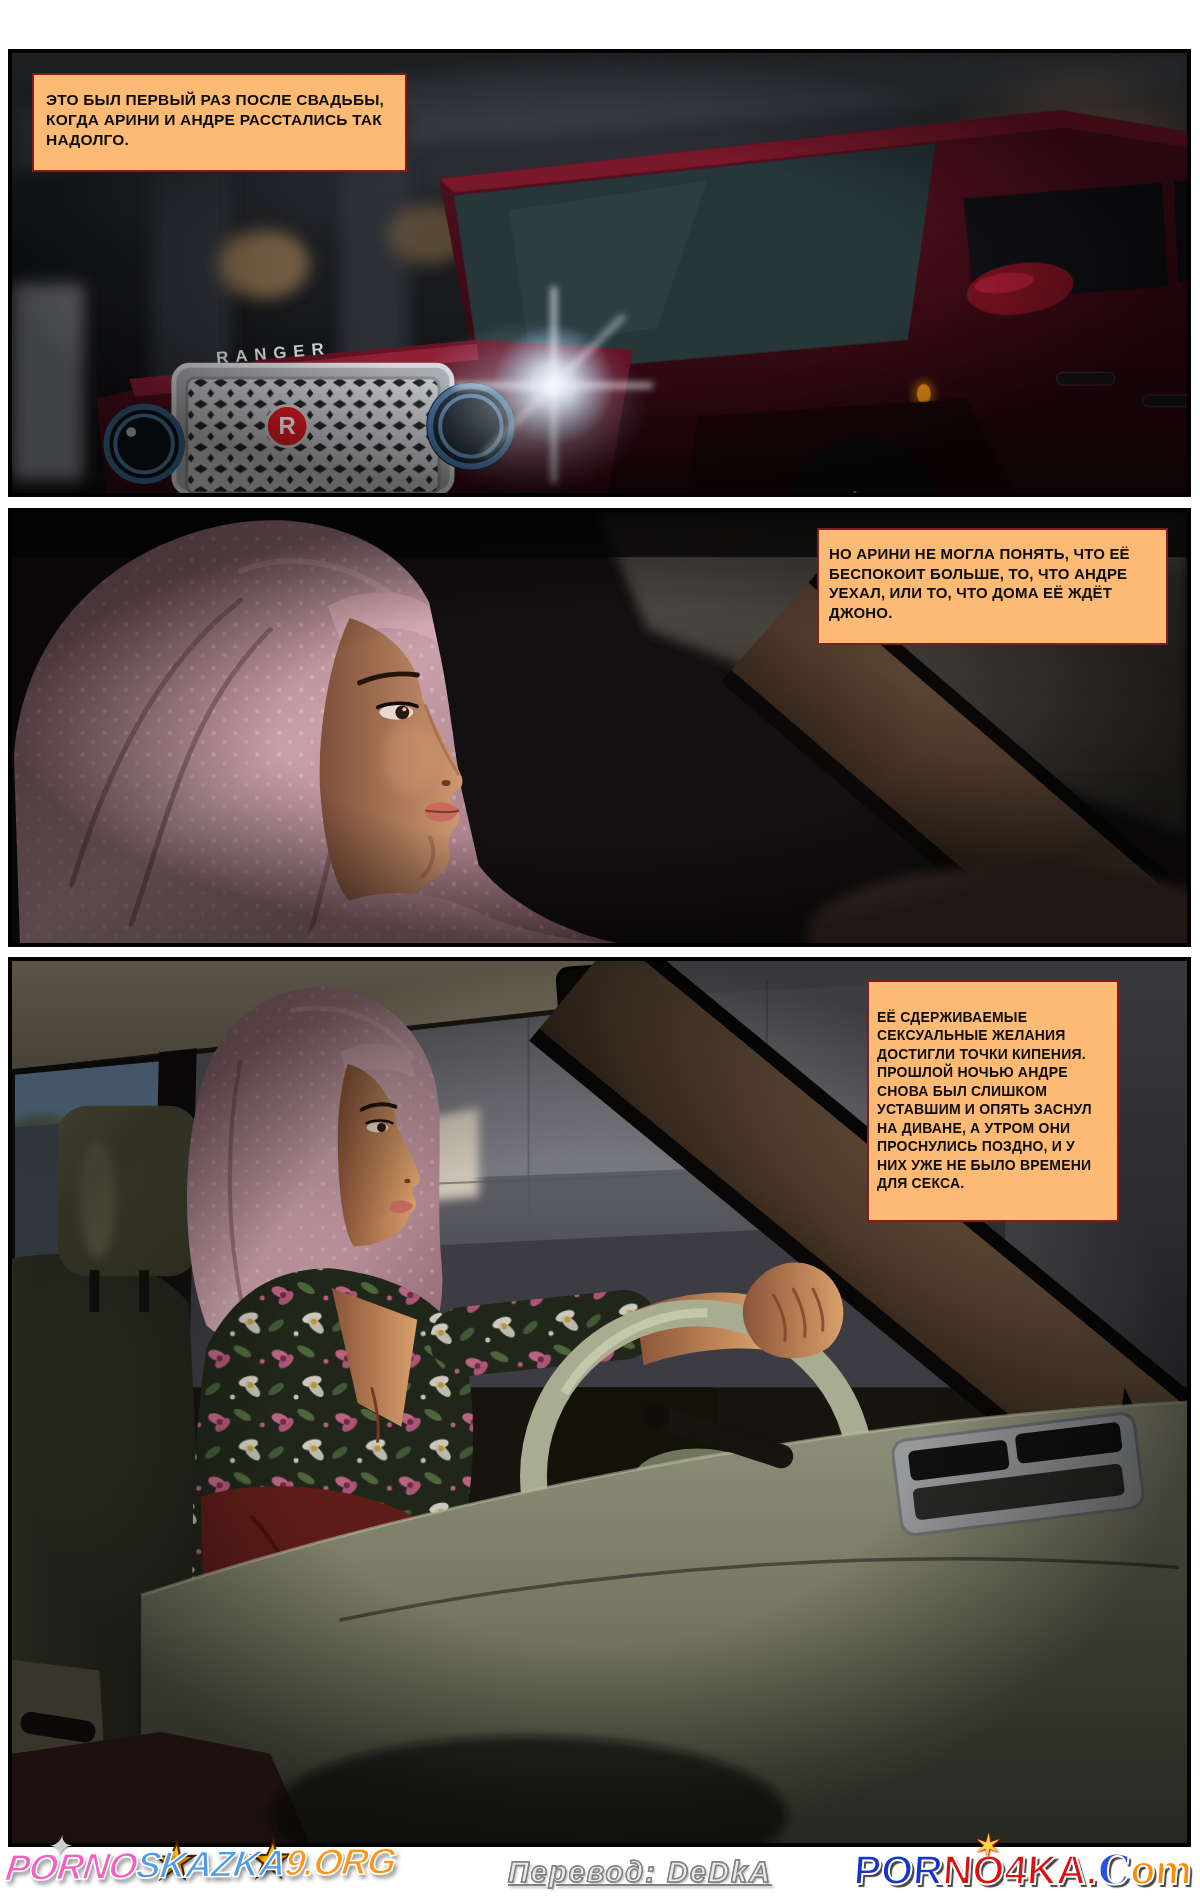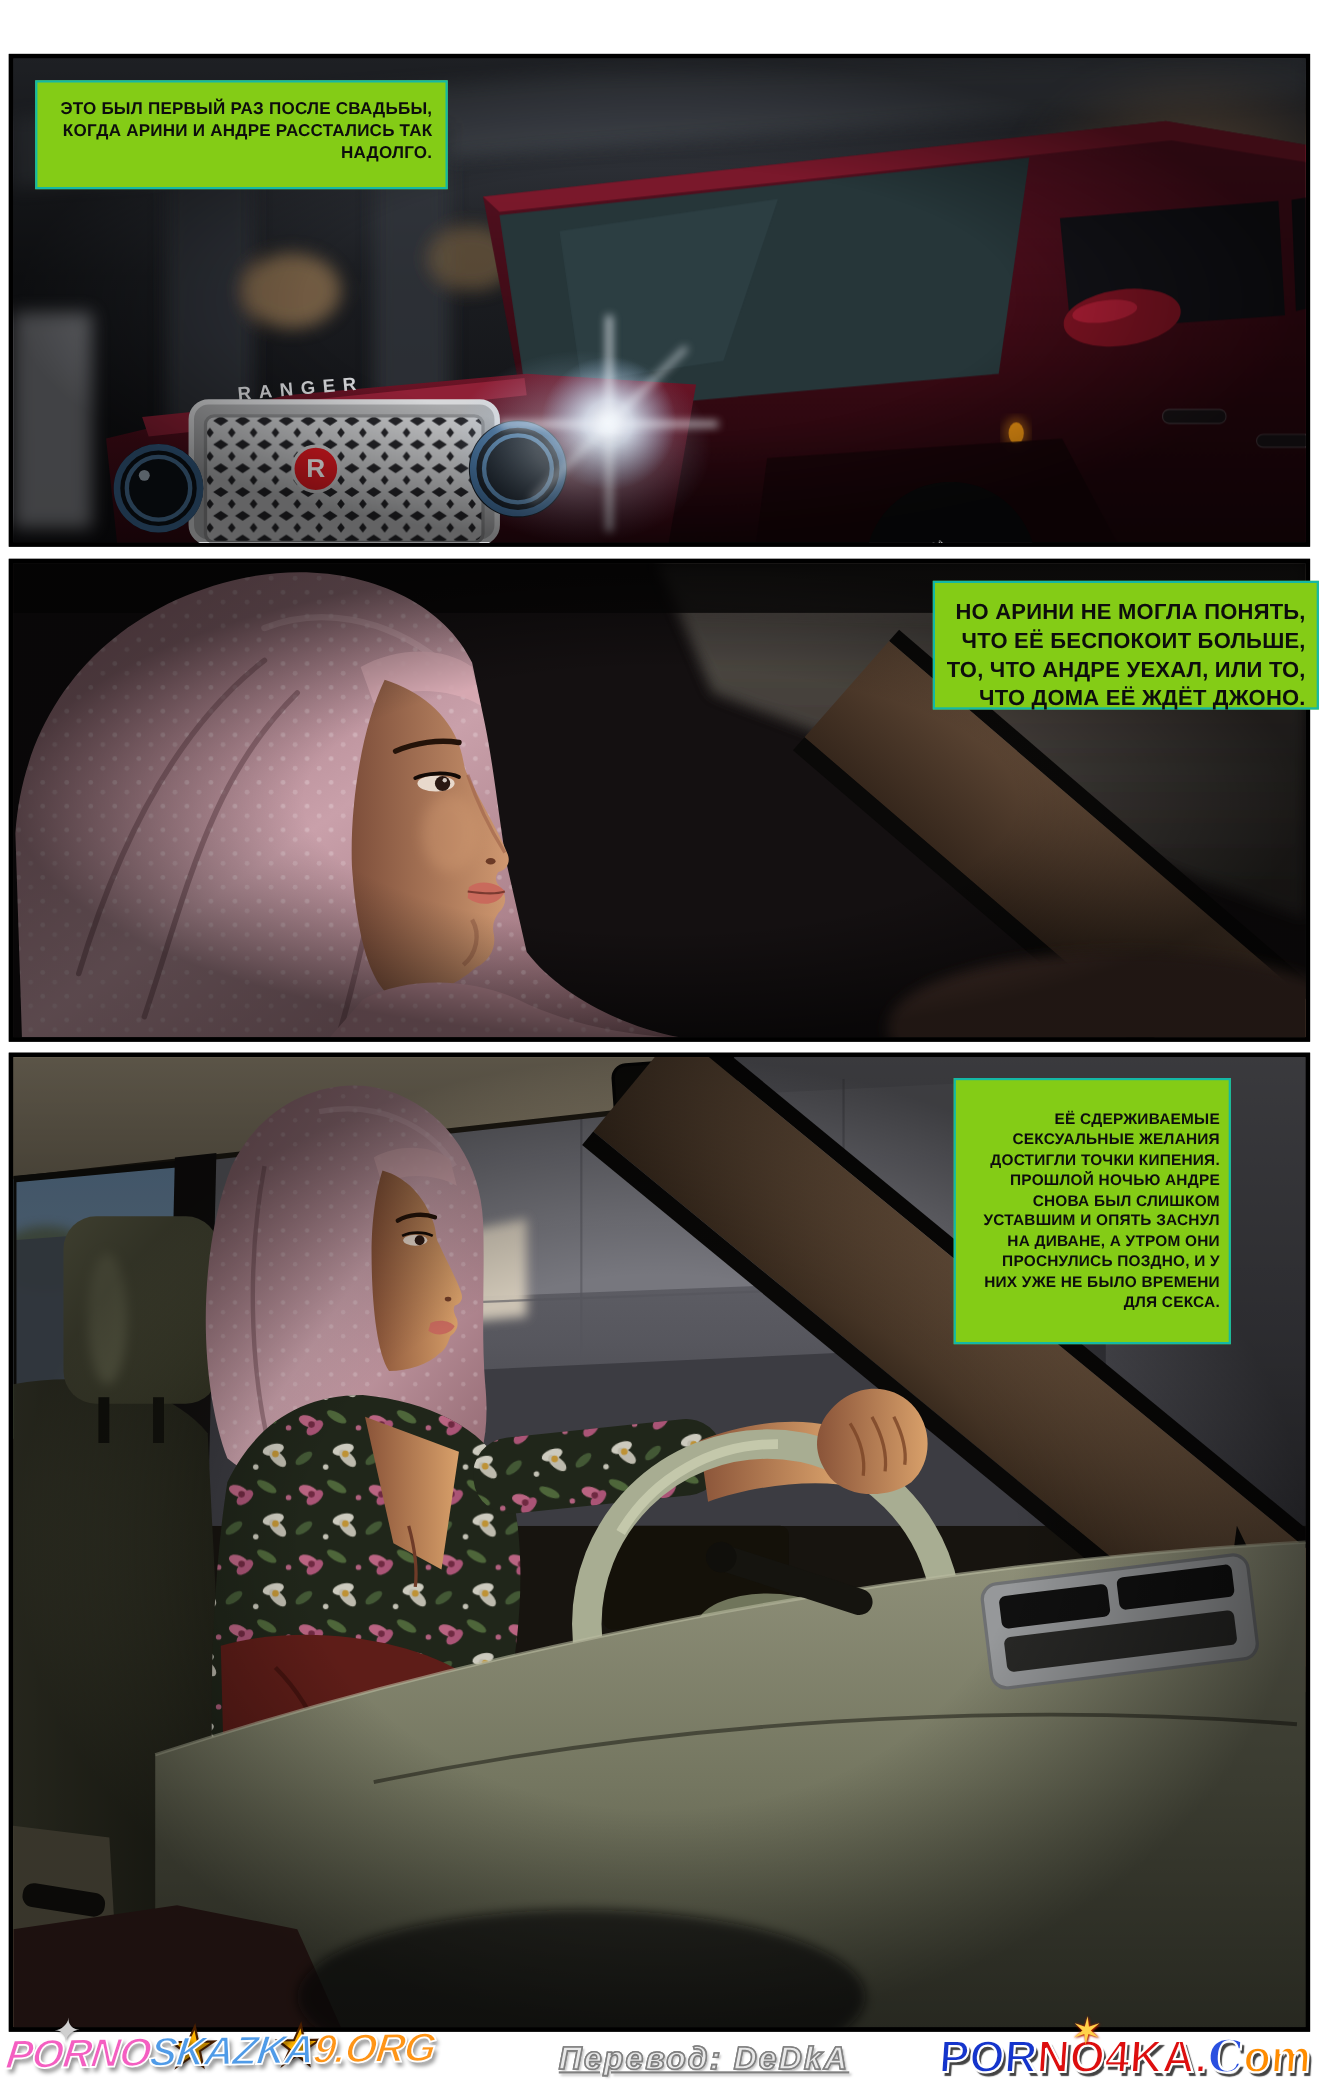--- a/index.html
+++ b/index.html
@@ -4,25 +4,25 @@
 <style>
   html,body{margin:0;padding:0;background:#e8e8e8;}
   .page{position:relative;width:1200px;height:1900px;background:#ffffff;overflow:hidden;
         font-family:"Liberation Sans",sans-serif;}
   .panel{position:absolute;left:8px;width:1183px;border:4px solid #000;box-sizing:border-box;
          background:#111;overflow:hidden;}
   #panel1{top:49px;height:448px;}
   #panel2{top:508px;height:439px;}
   #panel3{top:957px;height:890px;}
   .panel svg{display:block;width:100%;height:100%;}
-  .caption{position:absolute;background:#84cc16;border:2px solid #14b8a6;box-sizing:border-box;
-           text-align:right;font-weight:700;color:#0d0d0d;text-transform:uppercase;
+  .caption{position:absolute;background:#fdba74;border:2px solid #7f1d1d;box-sizing:border-box;
+           text-align:left;font-weight:700;color:#0d0d0d;text-transform:uppercase;
            letter-spacing:.2px;z-index:5;}
   #cap1{left:32px;top:73px;width:375px;height:99px;font-size:15.5px;line-height:1.28;padding:15px 12px 0;}
-  #cap2{left:848px;top:528px;width:351px;height:117px;font-size:20px;line-height:1.3;padding:14px 10px 0;}
+  #cap2{left:817px;top:528px;width:351px;height:117px;font-size:15px;line-height:1.3;padding:14px 10px 0;}
   #cap3{left:867px;top:980px;width:252px;height:242px;font-size:14px;line-height:1.32;padding:26px 8px 0;}
   
   .footer{position:absolute;left:0;top:1828px;width:1200px;height:72px;z-index:9;pointer-events:none;}
   .logo-left{position:absolute;left:6px;top:16px;transform:skewX(-8deg) rotate(-1deg);white-space:nowrap;}
   .logo-left .wm{font-weight:700;font-style:italic;font-size:37px;letter-spacing:-1px;
       -webkit-text-stroke:1.6px #ffffff;text-shadow:3px 4px 4px rgba(0,0,0,.45);position:relative;z-index:2;}
   .lg-pink{color:#f45fc1;}
   .lg-blue{color:#4f9be8;}
   .lg-orange{color:#ff9517;}
   .star{position:absolute;z-index:1;font-size:50px;font-style:normal;color:#ffb400;

